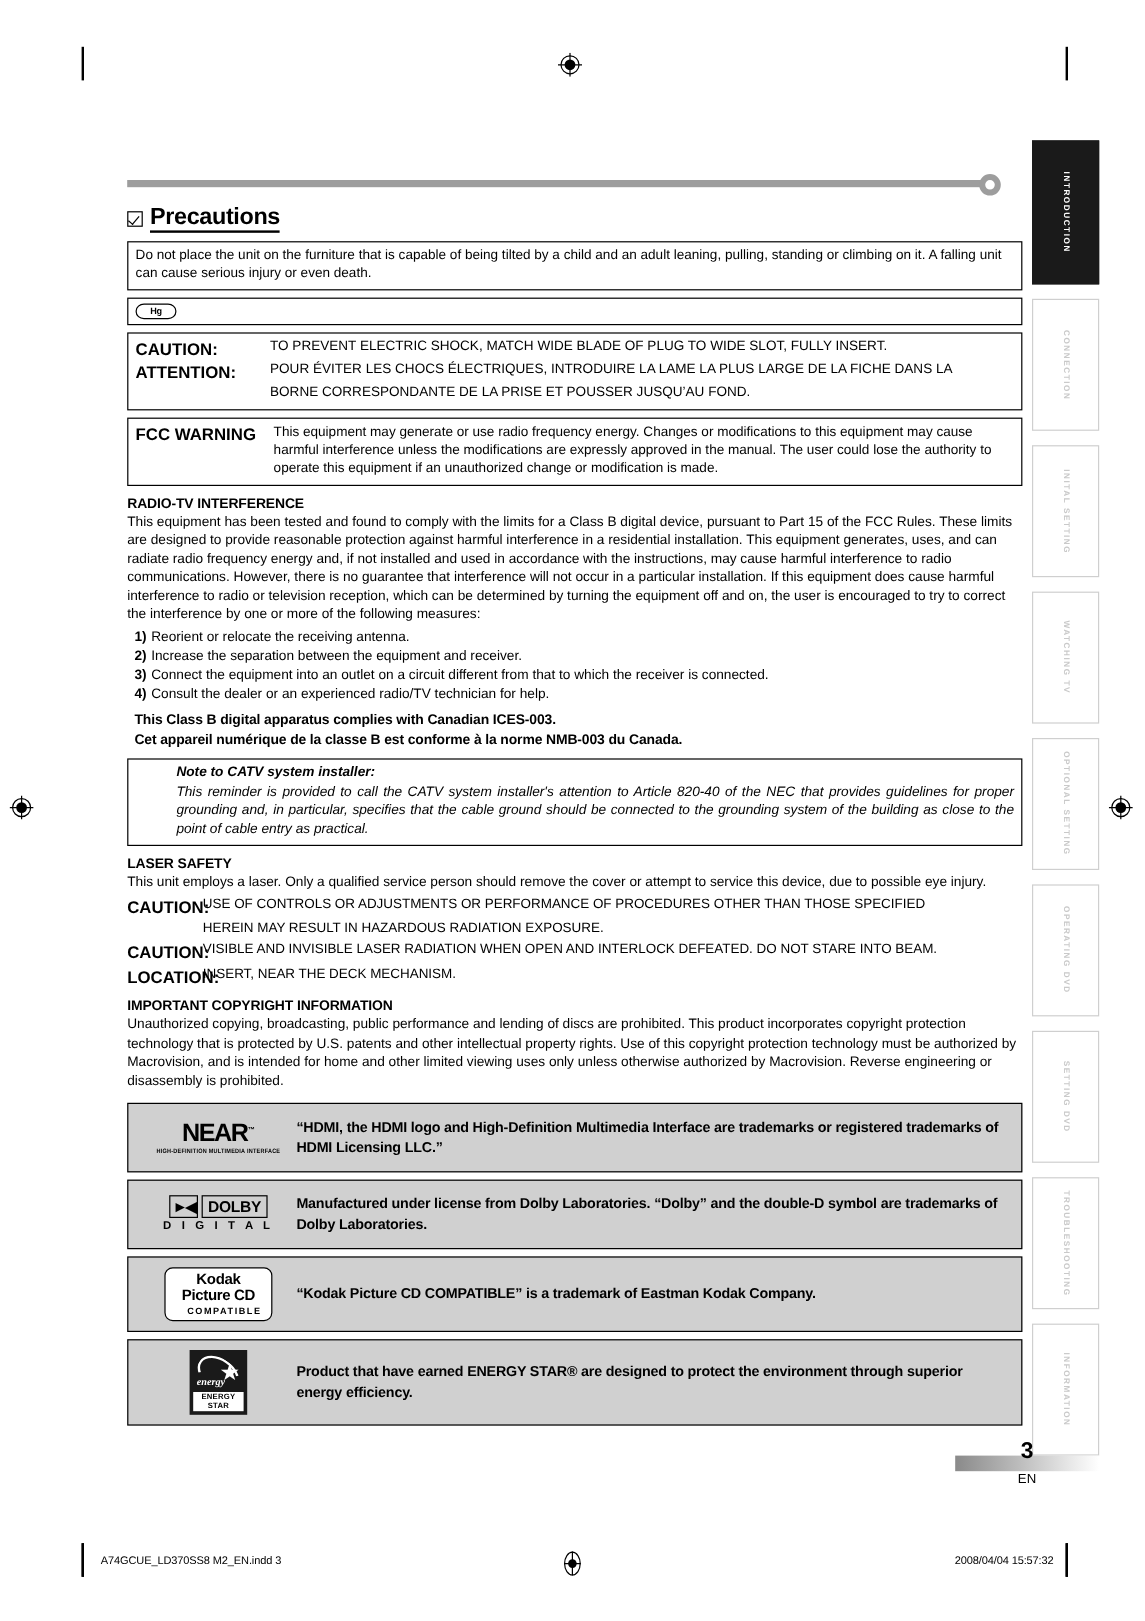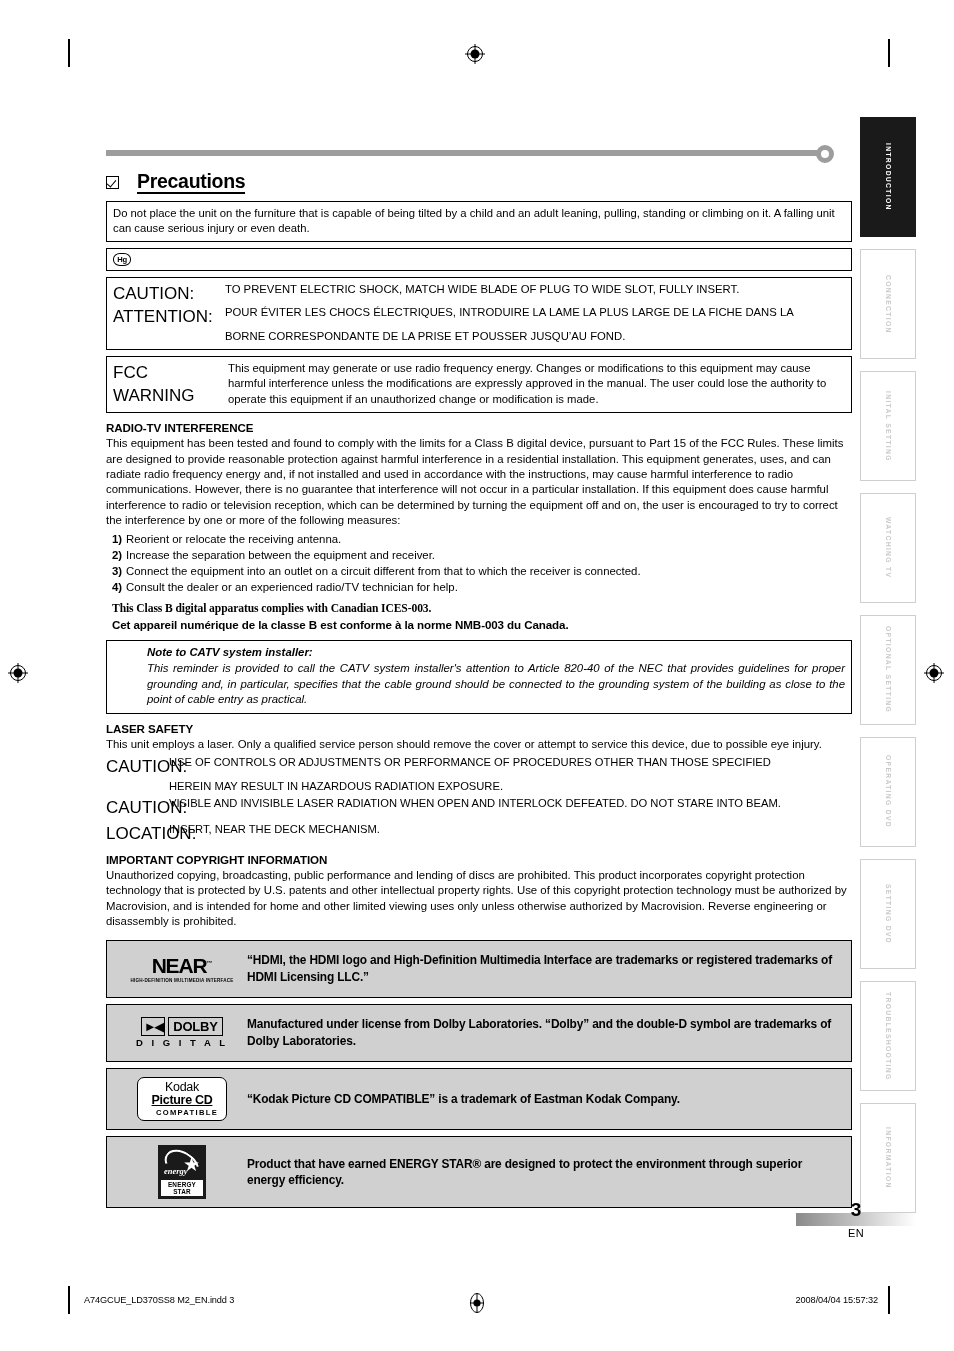--- a/index.html
+++ b/index.html
@@ -33,21 +33,21 @@
     position:absolute; left:0; top:5px; height:6px; width:722px;
     background:#9d9d9d;
   }
   .toprule .ring {
     position:absolute; left:710px; top:0px; width:18px; height:18px;
     border:5px solid #9d9d9d; border-radius:50%; background:#fff;
   }
 
   
   .sec-title {
-    display:flex; align-items:center; gap:18px;
+    display:flex; align-items:center; gap:6px;
     margin:0 0 7px 0;
   }
   .chk {
     width:13px; height:13px; border:1.4px solid #000;
     position:relative; display:inline-block; flex:none;
   }
   .chk::after {
     content:""; position:absolute; left:2px; top:1px;
     width:4px; height:8px; border:solid #000;
     border-width:0 1.6px 1.6px 0; transform:rotate(40deg);
@@ -67,29 +67,29 @@
     margin-bottom:6px;
     font-size:11.3px;
     line-height:1.32;
   }
 
   .box.tight { padding:3px 6px 4px 6px; }
 
   .hg-line { display:flex; align-items:flex-start; gap:5px; font-weight:bold;
              font-size:12.1px; letter-spacing:-0.25px; }
   .hg-badge {
-    flex:none; width:18px; height:13px; border:1.3px solid #000;
+    flex:none; width:34px; height:13px; border:1.3px solid #000;
     border-radius:7px/6px; font-size:7.6px; font-weight:bold;
     line-height:12px; text-align:center; letter-spacing:-0.2px;
     margin-top:1px;
   }
 
   
   .lrow { display:flex; align-items:flex-start; }
-  .lrow .lbl { flex:none; font-weight:normal; font-size:17px; line-height:1.36; }
+  .lrow .lbl { flex:none; font-weight:bold; font-size:14px; line-height:1.36; }
   .lrow .val { font-size:11.3px; line-height:1.36; }
 
   .caution-box .lbl { width:112px; }
   .fcc-box .lbl { width:115px; }
 
   
   .h3 { font-weight:bold; font-size:11.6px; margin:8px 0 2px 0; letter-spacing:-0.1px; }
   p.body { font-size:11.4px; line-height:1.355; margin:0; text-align:left; }
 
   ol.measures { margin:2px 0 0 0; padding:0; list-style:none; }
@@ -147,22 +147,22 @@
     border:1.8px solid #000; padding:1px 4px;
     font-size:13px; font-weight:bold; line-height:15px; letter-spacing:-0.2px;
   }
   .dolby .row2 { font-size:9.5px; font-weight:bold; letter-spacing:3px; margin-top:1px; }
 
   
   .kodak {
     border:1.6px solid #000; border-radius:7px; background:#fff;
     padding:3px 8px 3px 8px; text-align:center; display:inline-block;
   }
-  .kodak .l1 { font-size:12.5px; font-weight:normal; line-height:1.05; letter-spacing:-0.3px; }
-  .kodak .l2 { font-size:12.5px; font-weight:bold; line-height:1.1; letter-spacing:-0.3px;text-decoration:underline; }
+  .kodak .l1 { font-size:12.5px; font-weight:bold; line-height:1.05; letter-spacing:-0.3px; }
+  .kodak .l2 { font-size:12.5px; font-weight:bold; line-height:1.1; letter-spacing:-0.3px; }
   .kodak .l3 { font-size:7.6px; font-weight:bold; letter-spacing:1.3px; margin-top:1px;margin-left:10px; }
 
   
   .estar { width:48px; background:#1a1a1a; padding:3px; }
   .estar .art { height:30px; position:relative; overflow:hidden; }
   .estar .arc {
     position:absolute; left:2px; top:4px; width:38px; height:26px;
     border:2px solid #fff; border-radius:50%;
     border-bottom-color:transparent; border-right-color:transparent;
     transform:rotate(35deg);
@@ -307,21 +307,21 @@
       <li>
         <span class="num">3)</span>
         <span>Connect the equipment into an outlet on a circuit different from that to which the receiver is connected.</span>
       </li>
       <li>
         <span class="num">4)</span>
         <span>Consult the dealer or an experienced radio/TV technician for help.</span>
       </li>
     </ol>
 
-    <div class="bold-line" style="margin-top:5px; padding-left:6px;font-family:Liberation Serif, serif;">This Class B digital apparatus complies with Canadian ICES-003.</div>
+    <div class="bold-line" style="margin-top:5px; padding-left:6px;">This Class B digital apparatus complies with Canadian ICES-003.</div>
     <div class="bold-line" style="margin-bottom:6px; padding-left:6px;">Cet appareil numérique de la classe B est conforme à la norme NMB-003 du Canada.</div>
 
     <div class="box catv">
       <div class="hdr">Note to CATV system installer:</div>
       <p>This reminder is provided to call the CATV system installer's attention to Article 820-40 of the NEC that provides guidelines for proper grounding and, in particular, specifies that the cable ground should be connected to the grounding system of the building as close to the point of cable entry as practical.</p>
     </div>
 
     <div class="h3">LASER SAFETY</div>
     <p class="body">This unit employs a laser. Only a qualified service person should remove the cover or attempt to service this device, due to possible eye injury.</p>
 

